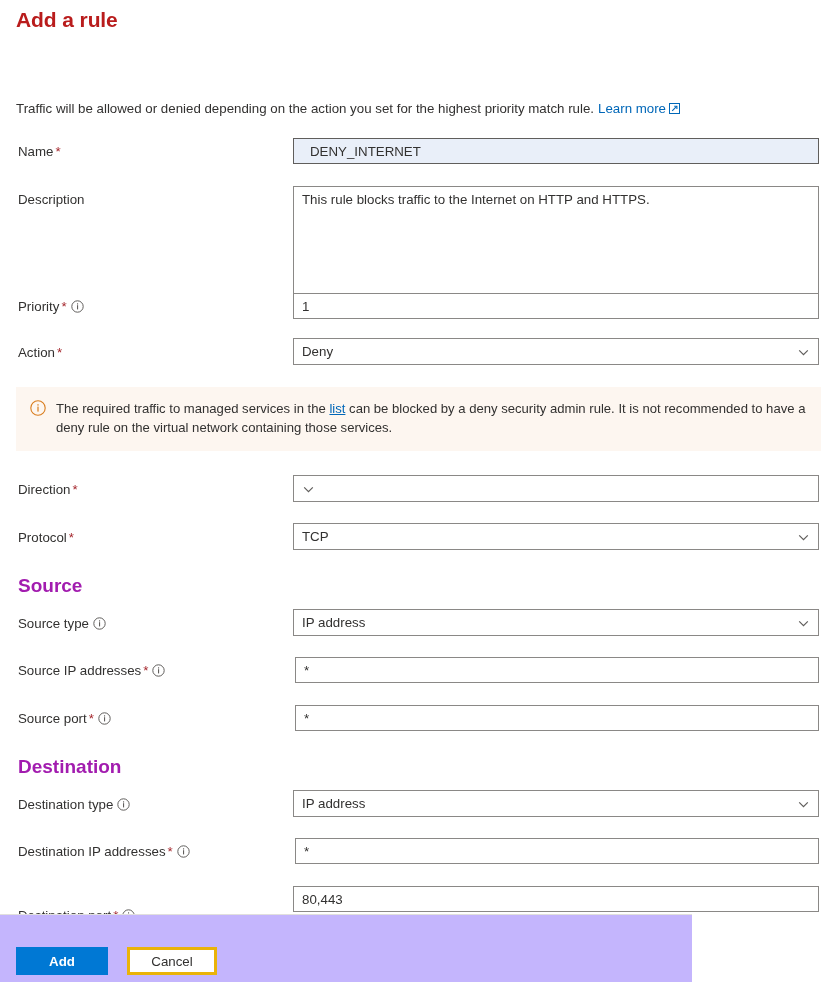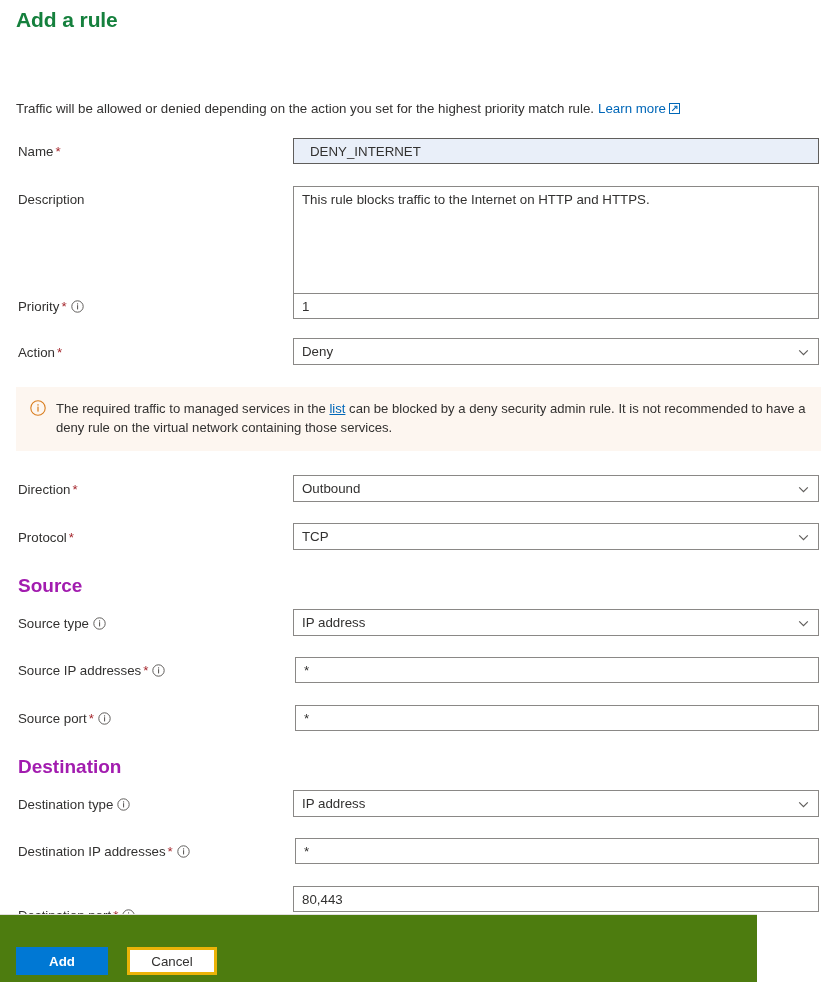--- a/index.html
+++ b/index.html
@@ -21,21 +21,21 @@
     background: #ffffff;
   }
 
   
   .page-title {
     position: absolute;
     left: 16px;
     top: 8px;
     font-size: 21px;
     font-weight: 600;
-    color: #15803d;
+    color: #b91c1c;
     letter-spacing: -0.1px;
   }
 
   
   .form-body {
     position: absolute;
     left: 0;
     top: 92px;
     width: 837px;
     height: 822px;
@@ -165,23 +165,23 @@
     font-size: 19px;
     font-weight: 700;
     color: #a21caf;
   }
 
   
   .footer {
     position: absolute;
     left: 0;
     top: 914px;
-    width: 757px;
+    width: 692px;
     height: 68px;
-    background: #4d7c0f;
+    background: #c4b5fd;
     border-top: 1px solid #e1dfdd;
   }
   .btn {
     position: absolute;
     top: 32px;
     height: 28px;
     font-family: "Liberation Sans", sans-serif;
     font-size: 13.3px;
     border: 1px solid transparent;
     cursor: pointer;
@@ -265,21 +265,20 @@
             <circle cx="8" cy="8" r="7.2" fill="none" stroke="#d97d1e" stroke-width="1.1"></circle>
             <rect x="7.4" y="6.6" width="1.2" height="5" fill="#d97d1e"></rect>
             <rect x="7.4" y="4.2" width="1.2" height="1.4" fill="#d97d1e"></rect>
           </svg></span>
       <span class="btext"><span>The required traffic to managed services in the</span> <a href="#">list</a> <span>can be blocked by a deny security admin rule. It is not recommended to have a deny rule on the virtual network containing those services.</span></span>
     </div>
 
     <div class="row" style="top:383px;">
       <div class="label" style="top:7px;"><span>Direction</span><span class="req">*</span></div>
       <div class="select-wrap" style="left:293px; top:0px; width:526px;">
-        <span class="sel-value">Outbound</span>
         <span class="chev"><svg width="13" height="13" viewBox="0 0 13 13">
               <path d="M2.2 4.4 L6.5 8.7 L10.8 4.4" fill="none" stroke="#605e5c" stroke-width="1.2"></path>
             </svg></span>
       </div>
     </div>
 
     <div class="row" style="top:431px;">
       <div class="label" style="top:7px;"><span>Protocol</span><span class="req">*</span></div>
       <div class="select-wrap" style="left:293px; top:0px; width:526px;">
         <span class="sel-value">TCP</span>

